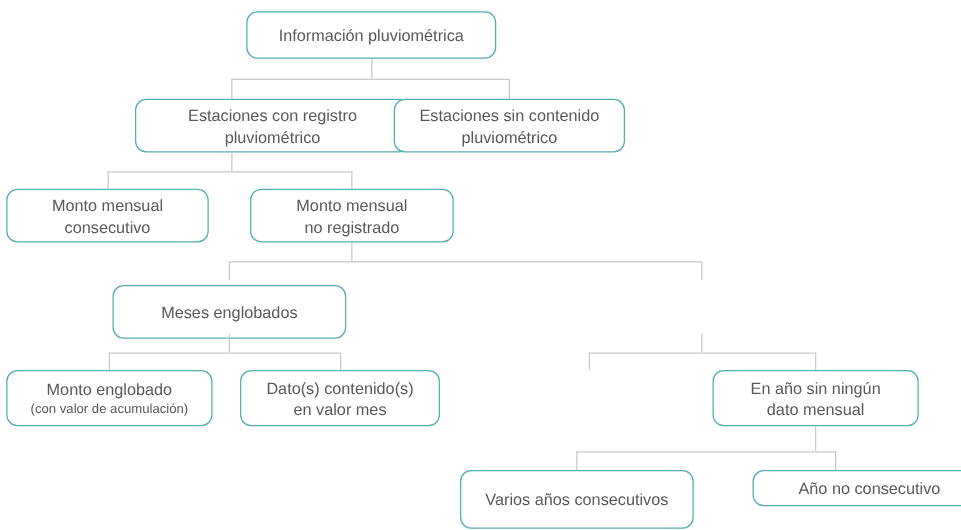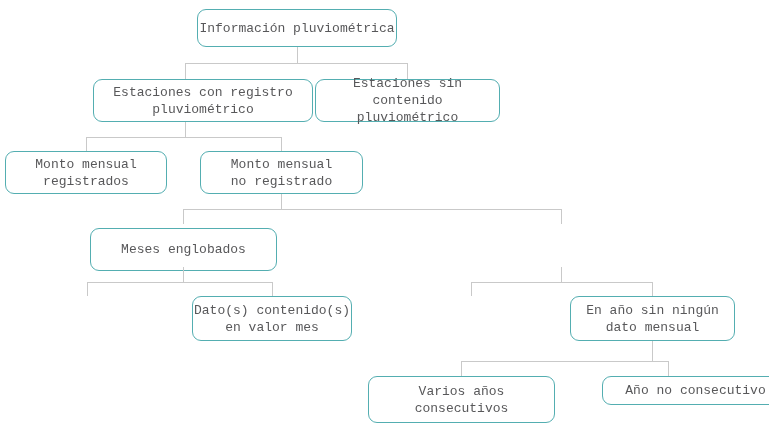--- a/index.html
+++ b/index.html
@@ -2,21 +2,21 @@
 <html style="--accent: #54aeb1; --text: #58585a; --line: #c9c9c9;"><head>
 <meta charset="utf-8">
 <style>
   * { margin:0; padding:0; box-sizing:border-box; }
   html, body { background:#ffffff; }
   .canvas {
     position:relative;
     width:769px;
     height:424px;
     background:#ffffff;
-    font-family:Liberation Mono, monospace;
+    font-family:Liberation Sans, sans-serif;
     overflow:hidden;
   }
   .node {
     position:absolute;
     border:1px solid var(--accent, #54aeb1);
     border-radius:9px;
     background:#ffffff;
     display:flex;
     flex-direction:column;
     align-items:center;
@@ -44,37 +44,37 @@
 
   <div class="node" style="left:197px;top:9px;width:200px;height:38px">
     <div>Información pluviométrica</div>
   </div>
 
   <div class="line v" style="left:297px;top:47px;height:16px"></div>
   <div class="line h" style="left:185px;top:63px;width:223px"></div>
   <div class="line v" style="left:185px;top:63px;height:16px"></div>
   <div class="line v" style="left:407px;top:63px;height:16px"></div>
 
-  <div class="node" style="left:93px;top:79px;width:220px;height:43px">
+  <div class="node" style="left:108px;top:79px;width:220px;height:43px">
     <div>Estaciones con registro</div>
     <div>pluviométrico</div>
   </div>
   <div class="node" style="left:315px;top:79px;width:185px;height:43px">
     <div>Estaciones sin contenido</div>
     <div>pluviométrico</div>
   </div>
 
   <div class="line v" style="left:185px;top:122px;height:15px"></div>
   <div class="line h" style="left:86px;top:137px;width:196px"></div>
   <div class="line v" style="left:86px;top:137px;height:14px"></div>
   <div class="line v" style="left:281px;top:137px;height:14px"></div>
 
   <div class="node" style="left:5px;top:151px;width:162px;height:43px">
     <div>Monto mensual</div>
-    <div>registrados</div>
+    <div>consecutivo</div>
   </div>
   <div class="node" style="left:200px;top:151px;width:163px;height:43px">
     <div>Monto mensual</div>
     <div>no registrado</div>
   </div>
 
   <div class="line v" style="left:281px;top:194px;height:15px"></div>
   <div class="line h" style="left:183px;top:209px;width:378px"></div>
   <div class="line v" style="left:183px;top:209px;height:15px"></div>
   <div class="line v" style="left:561px;top:209px;height:15px"></div>
@@ -86,20 +86,24 @@
   <div class="line v" style="left:183px;top:267px;height:15px"></div>
   <div class="line h" style="left:87px;top:282px;width:185px"></div>
   <div class="line v" style="left:87px;top:282px;height:14px"></div>
   <div class="line v" style="left:272px;top:282px;height:14px"></div>
 
   <div class="line v" style="left:561px;top:267px;height:15px"></div>
   <div class="line h" style="left:471px;top:282px;width:182px"></div>
   <div class="line v" style="left:471px;top:282px;height:14px"></div>
   <div class="line v" style="left:652px;top:282px;height:14px"></div>
 
+  <div class="node" style="left:5px;top:296px;width:165px;height:45px">
+    <div>Monto englobado</div>
+    <div class="small">(con valor de acumulación)</div>
+  </div>
   <div class="node" style="left:192px;top:296px;width:160px;height:45px">
     <div>Dato(s) contenido(s)</div>
     <div>en valor mes</div>
   </div>
   <div class="node" style="left:570px;top:296px;width:165px;height:45px">
     <div>En año sin ningún</div>
     <div>dato mensual</div>
   </div>
 
   <div class="line v" style="left:652px;top:341px;height:20px"></div>

